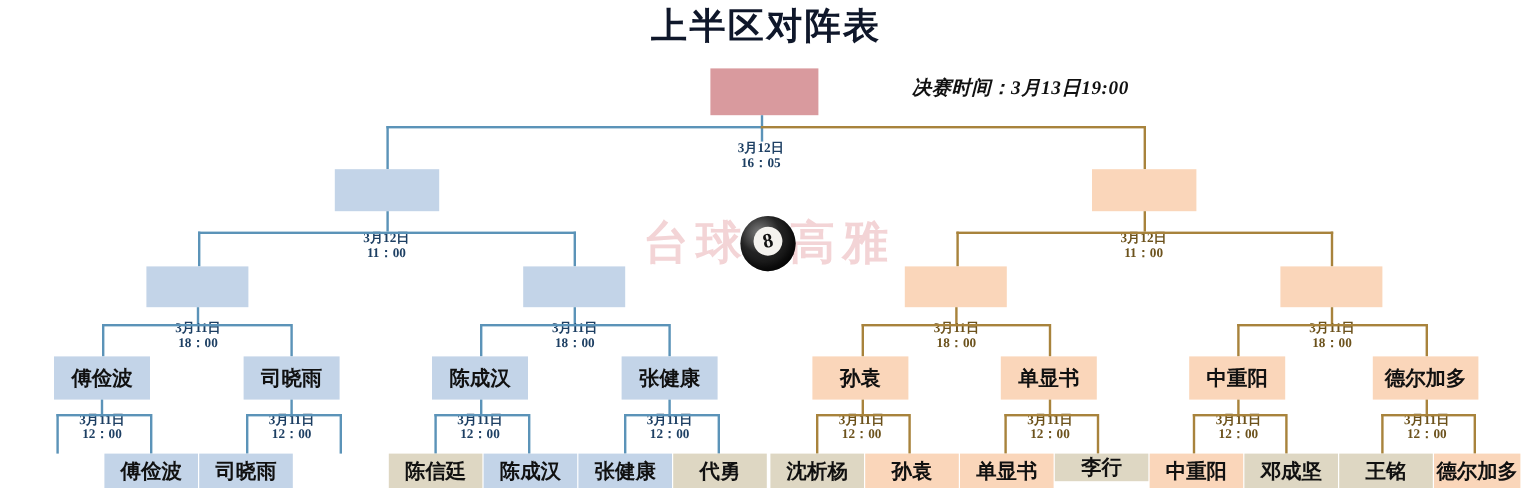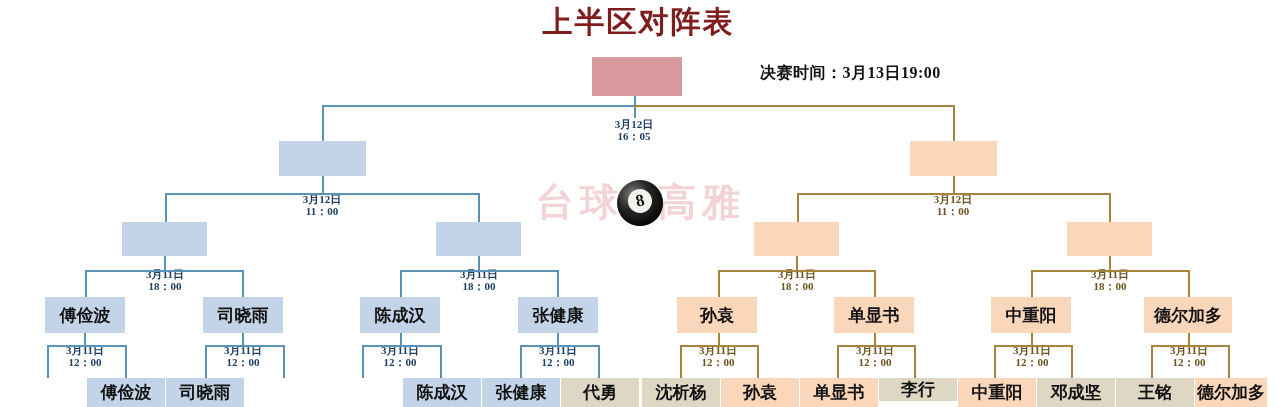--- a/index.html
+++ b/index.html
@@ -7,21 +7,21 @@
     width:1277px;height:407px;overflow:hidden;
     background:#ffffff;
     font-family:"Liberation Serif","DejaVu Serif",serif;
     position:relative;
   }
   #stage{position:relative;width:1277px;height:407px;}
 
   
   .title{
     position:absolute;left:0;top:2px;width:1277px;text-align:center;
-    font-size:30px;font-weight:700;color:#7f1d1d;letter-spacing:2px;
+    font-size:30px;font-weight:700;color:#0f172a;letter-spacing:2px;
     font-family:"Liberation Serif","DejaVu Serif",serif;
   }
 
   
   .wm{
     position:absolute;left:536px;top:176px;width:210px;height:52px;
     font-size:38px;font-weight:700;color:#f3d4d6;letter-spacing:6px;
     display:flex;align-items:center;justify-content:space-between;
     user-select:none;
   }
@@ -66,21 +66,21 @@
     white-space:nowrap;
   }
   .tm.blue-t{color:#1d3f63;}
   .tm.brown-t{color:#6c521c;}
   .tm .d{display:block;}
   .tm .h{display:block;}
 
   .finaltime{
     position:absolute;left:760px;top:63px;
     font-size:16px;font-weight:700;color:#111;letter-spacing:.5px;
-    font-family:"Liberation Serif","DejaVu Serif",serif;white-space:nowrap;
+    font-family:"Liberation Serif","DejaVu Serif",serif;white-space:nowrap;font-style:italic;
   }
   .two-line{white-space:normal;line-height:1.0;text-align:center;}
 </style>
 </head>
 <body>
 
 <div id="stage">
 
   <div class="title">上半区对阵表</div>
 
@@ -246,20 +246,21 @@
     <span class="d">3月11日</span>
     <span class="h">12：00</span>
   </div>
   <div class="ln h brown-ln" style="left:1151px;top:345px;width:78px;"></div>
   <div class="ln v brown-ln" style="left:1151px;top:345px;height:33px;"></div>
   <div class="ln v brown-ln" style="left:1228px;top:345px;height:33px;"></div>
 
   <div class="box blue" style="left:87px;top:378px;width:78px;height:29px;font-size:17px;">傅俭波</div>
   <div class="box blue" style="left:166px;top:378px;width:78px;height:29px;font-size:17px;">司晓雨</div>
 
+  <div class="box beige" style="left:324px;top:378px;width:78px;height:29px;font-size:17px;">陈信廷</div>
   <div class="box blue" style="left:403px;top:378px;width:78px;height:29px;font-size:17px;">陈成汉</div>
   <div class="box blue" style="left:482px;top:378px;width:78px;height:29px;font-size:17px;">张健康</div>
   <div class="box beige" style="left:561px;top:378px;width:78px;height:29px;font-size:17px;">代勇</div>
 
   <div class="box beige" style="left:642px;top:378px;width:78px;height:29px;font-size:17px;">沈析杨</div>
   <div class="box orange" style="left:721px;top:378px;width:78px;height:29px;font-size:17px;">孙袁</div>
   <div class="box orange" style="left:800px;top:378px;width:78px;height:29px;font-size:17px;">单显书</div>
   <div class="box beige" style="left:879px;top:378px;width:78px;height:23px;font-size:17px;">李行</div>
 
   <div class="box orange" style="left:958px;top:378px;width:78px;height:29px;font-size:17px;">中重阳</div>

